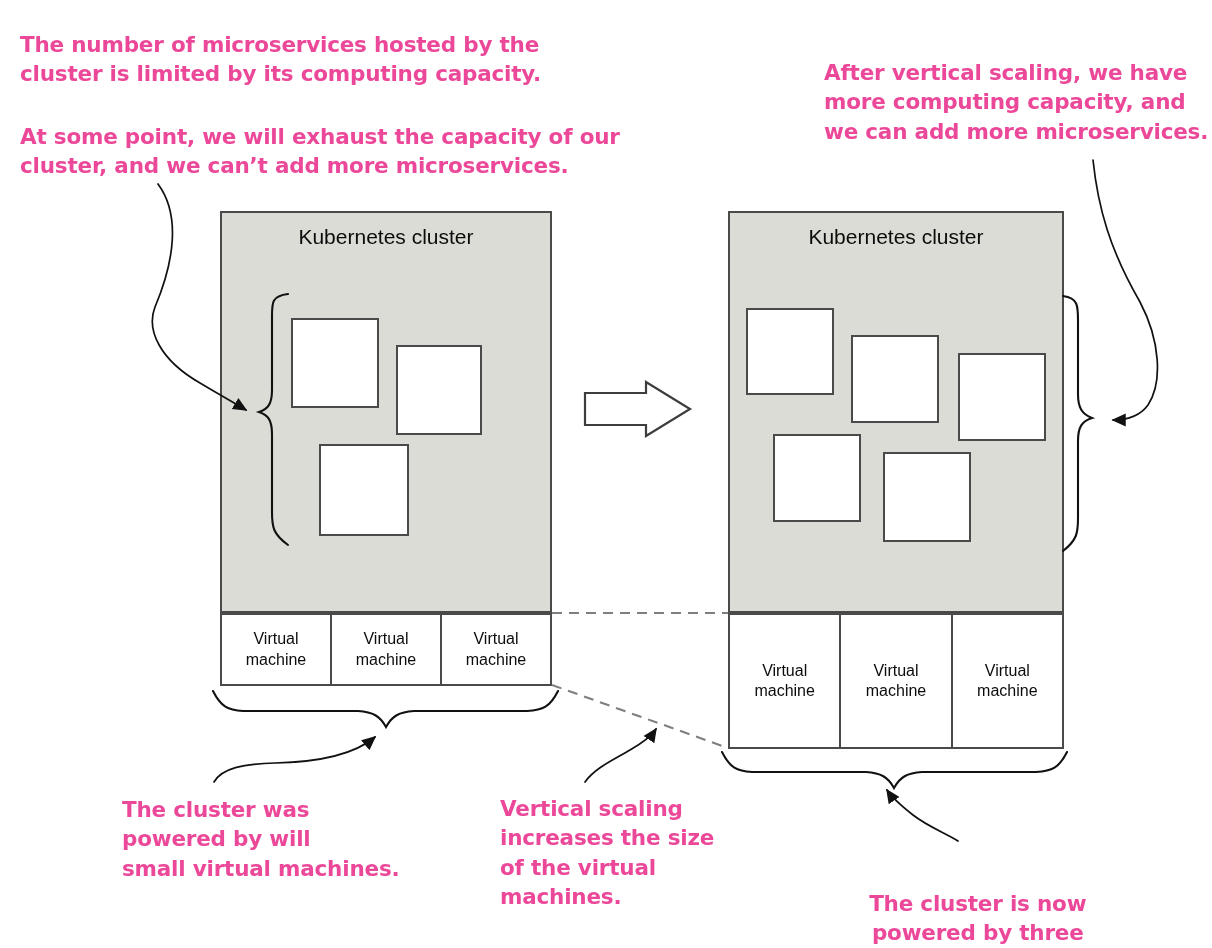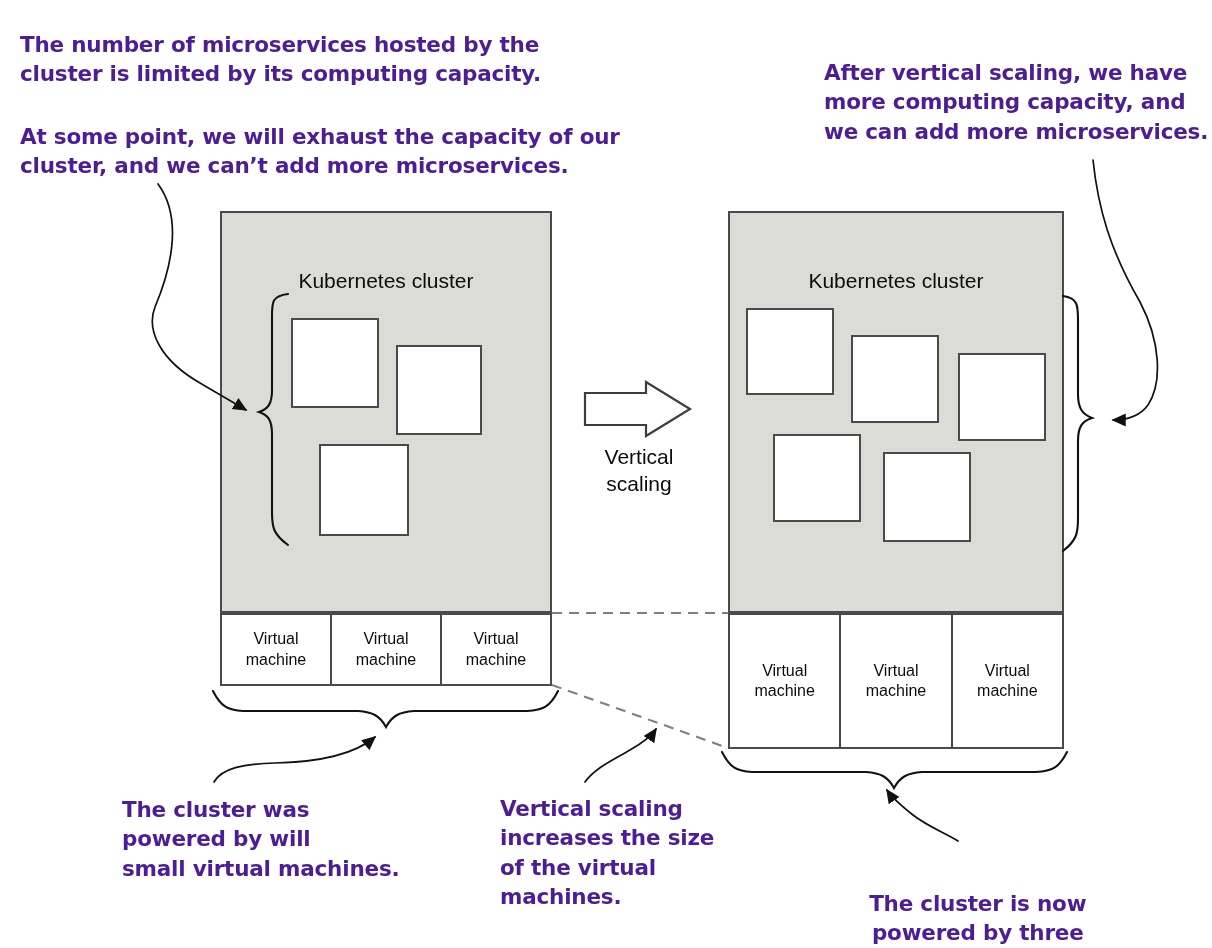--- a/index.html
+++ b/index.html
@@ -23,41 +23,40 @@
     width: 1212px;
     height: 948px;
     pointer-events: none;
   }
   .annot {
     position: absolute;
     font-family: "DejaVu Sans", sans-serif;
     font-weight: 700;
     font-size: 21.5px;
     line-height: 1.37;
-    color: #4c1d95;
+    color: #ec4899;
     letter-spacing: -0.2px;
     white-space: pre-line;
   }
   .cluster-box {
     position: absolute;
     background: #dcdcd6;
     border: 2px solid #4a4a4a;
     box-sizing: border-box;
   }
   .cluster-title {
     position: absolute;
     left: 0;
     right: 0;
     top: 12px;
     text-align: center;
     font-family: "Liberation Sans", sans-serif;
     font-size: 21px;
     font-weight: 400;
     color: #0c0c0c;
-    margin-top: 44px;
   }
   .ms-square {
     position: absolute;
     background: #ffffff;
     border: 2px solid #4a4a4a;
     box-sizing: border-box;
   }
   .vm-row {
     position: absolute;
     display: flex;
@@ -149,22 +148,20 @@
 
   <div class="vm-row" style="left:728px; top:613px; width:336px; height:136px;">
     <div class="vm-cell">Virtual
 machine</div>
     <div class="vm-cell">Virtual
 machine</div>
     <div class="vm-cell">Virtual
 machine</div>
   </div>
 
-  <div class="scale-label" style="left:578px; top:443px; width:122px;">Vertical
-scaling</div>
 
   <svg class="layer" viewBox="0 0 1212 948">
     <defs>
       <marker id="arrowhead" markerWidth="9" markerHeight="9" refX="7.5" refY="4.5" orient="auto" markerUnits="strokeWidth">
         <path d="M0,0.7 L8.4,4.5 L0,8.3 Z" fill="#111111"></path>
       </marker>
     </defs>
 
     <g>
       <path d="M585,393 L646,393 L646,382 L690,409 L646,436 L646,425 L585,425 Z" fill="#ffffff" stroke="#3d3d3d" stroke-width="2.2" stroke-linejoin="miter"></path>

